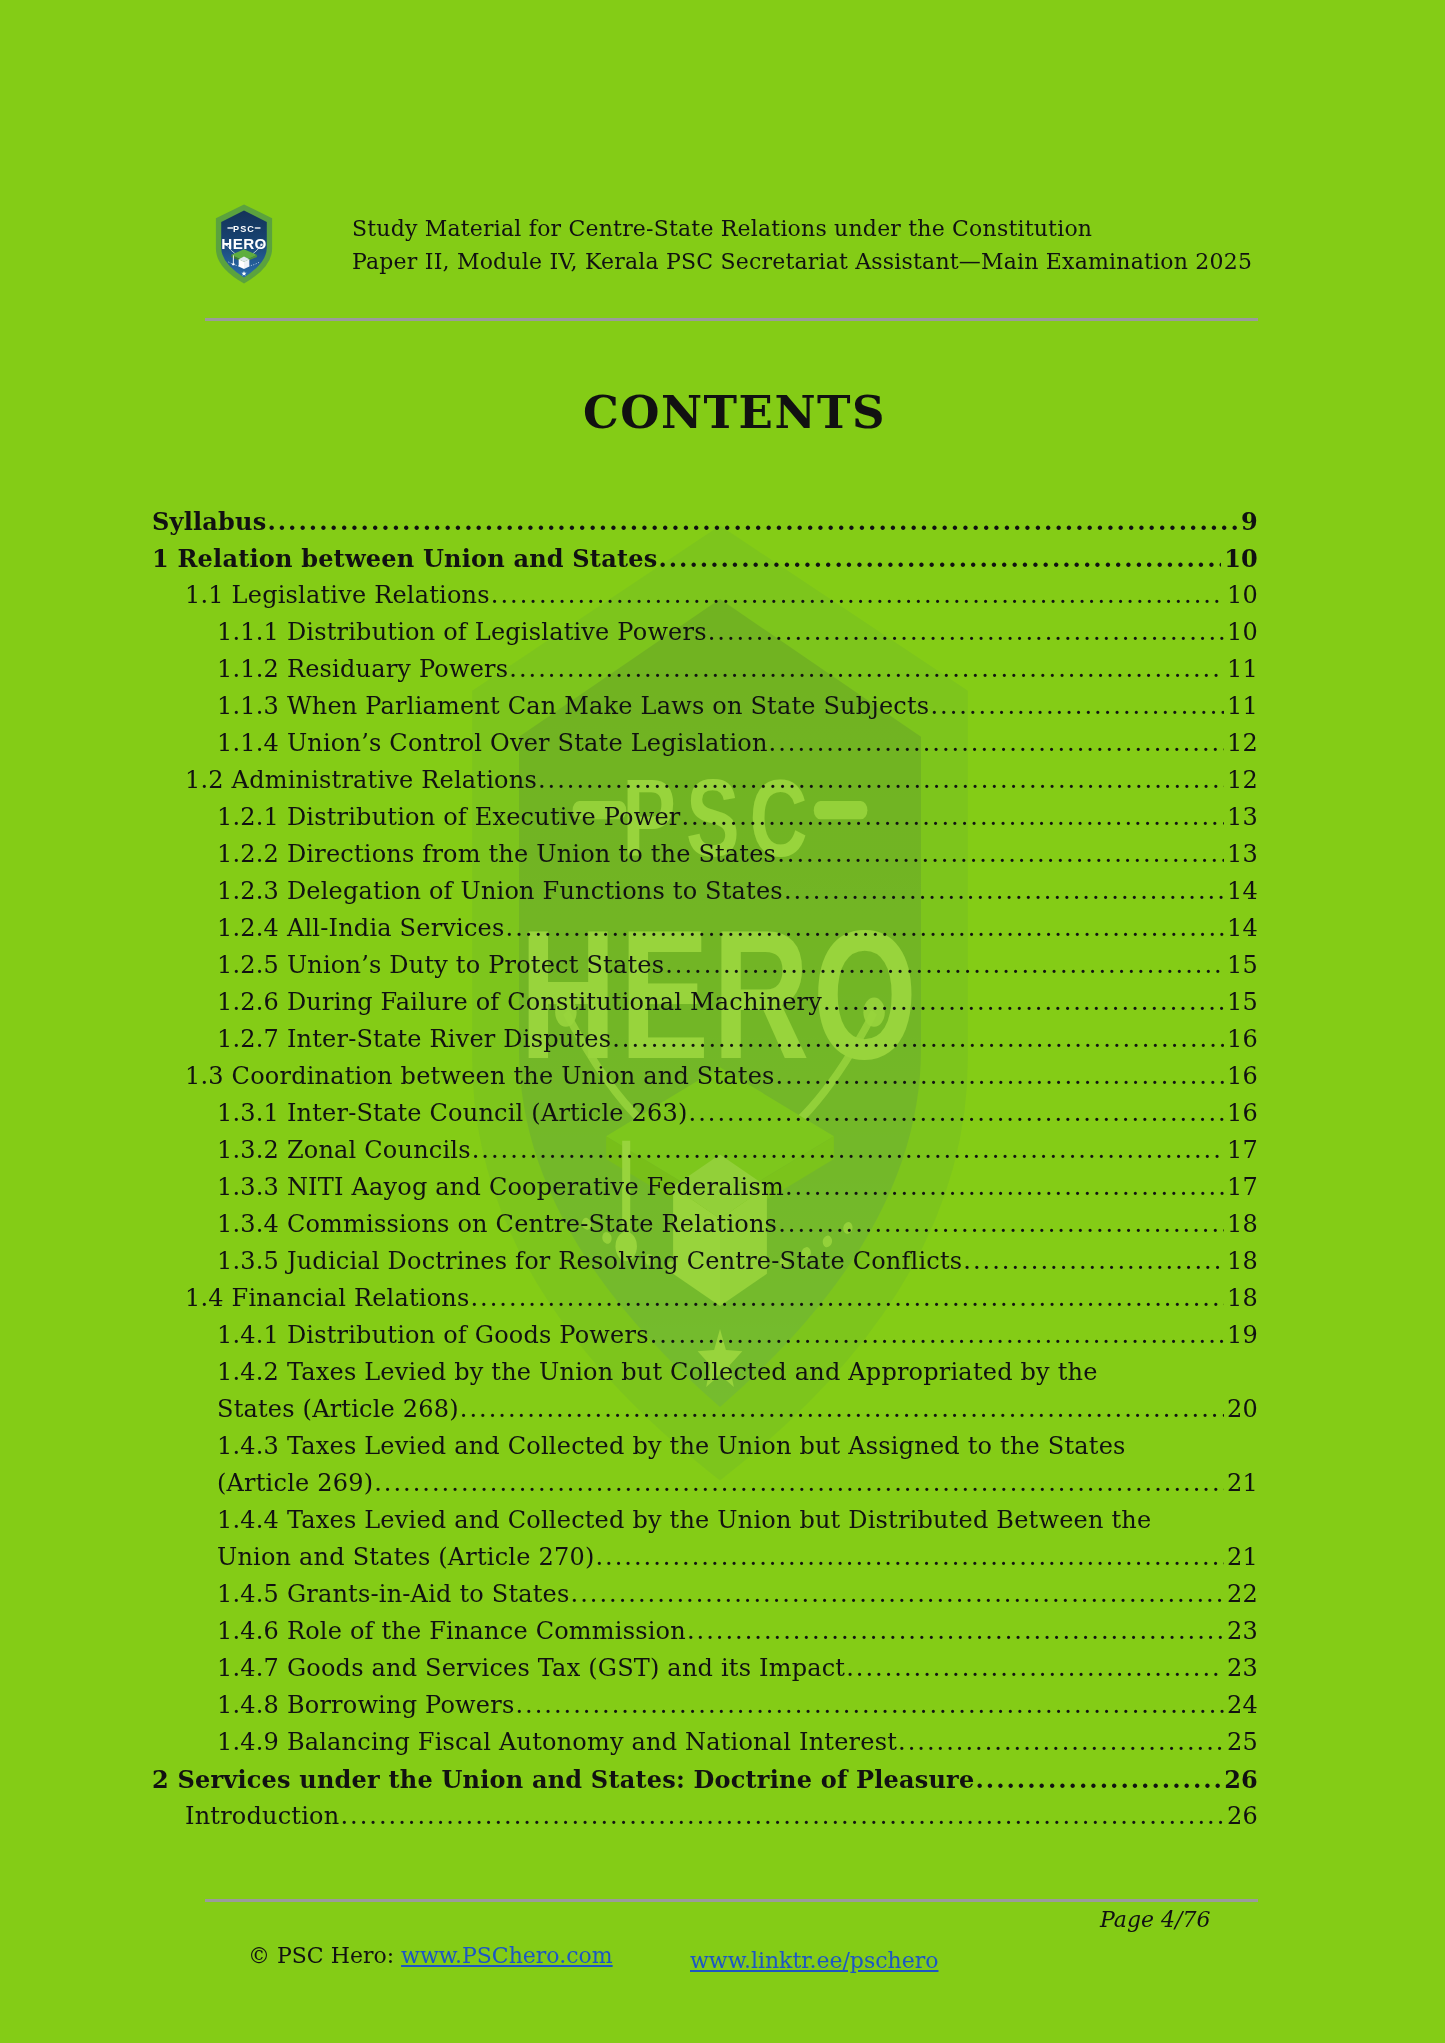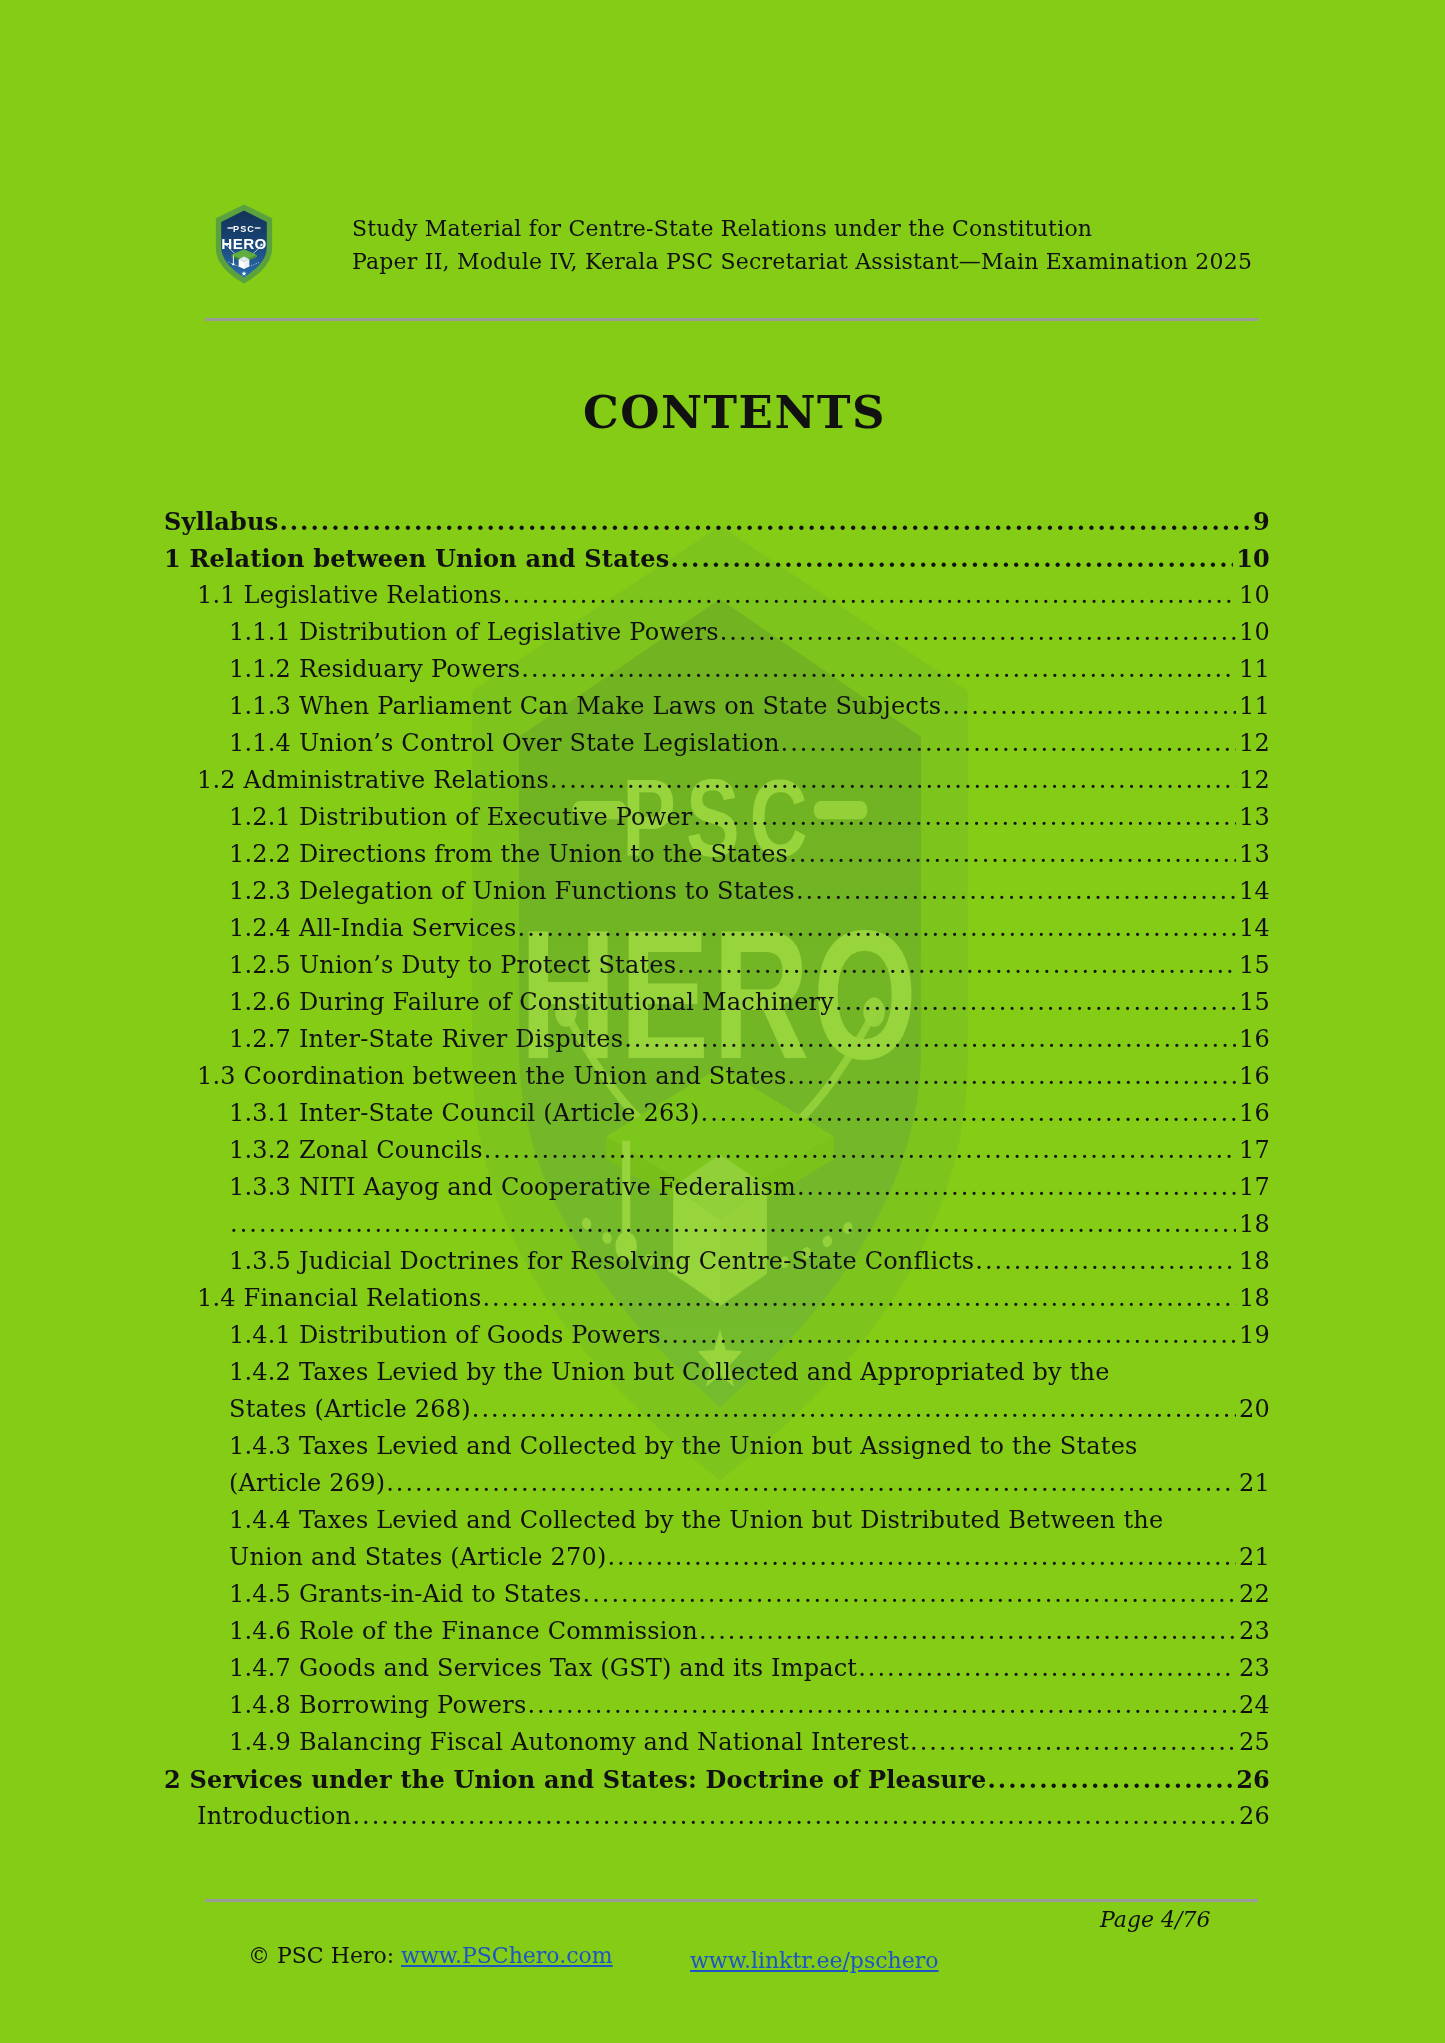--- a/index.html
+++ b/index.html
@@ -22,21 +22,21 @@
   .divider{position:absolute;left:205px;width:1053px;height:3px;background:#9b9b9b;}
   .divider.top{top:318px;}
   .divider.bottom{top:1899px;}
   
   .contents-title{
     position:absolute;top:374px;left:0;width:100%;text-align:center;
     font-size:45px;font-weight:bold;letter-spacing:1.5px;margin:12px;
   }
   
   .toc{
-    position:absolute;left:164px;top:503px;width:1106px;
+    position:absolute;left:152px;top:503px;width:1106px;
     font-size:24px;line-height:37px;letter-spacing:0.2px;
   }
   .toc-entry.lvl1{padding-left:33px;}
   .toc-entry.lvl2{padding-left:65px;}
   .toc-entry.bold{font-weight:bold;}
   .toc-line{display:flex;align-items:baseline;}
   .toc-text{white-space:nowrap;}
   .dots{flex:1;overflow:hidden;white-space:nowrap;letter-spacing:2px;margin:0 3px 0 1px;}
   .dots::after{content:"........................................................................................................................................................................................................................";}
   .pg{white-space:nowrap;}
@@ -227,20 +227,21 @@
       </div>
       <div class="toc-entry lvl2">
         <div class="toc-line">
           <span class="toc-text">1.3.3 NITI Aayog and Cooperative Federalism</span>
           <span class="dots"></span>
           <span class="pg">17</span>
         </div>
       </div>
       <div class="toc-entry lvl2">
         <div class="toc-line">
+          <span class="toc-text">1.3.4 Commissions on Centre-State Relations</span>
           <span class="dots"></span>
           <span class="pg">18</span>
         </div>
       </div>
       <div class="toc-entry lvl2">
         <div class="toc-line">
           <span class="toc-text">1.3.5 Judicial Doctrines for Resolving Centre-State Conflicts</span>
           <span class="dots"></span>
           <span class="pg">18</span>
         </div>

